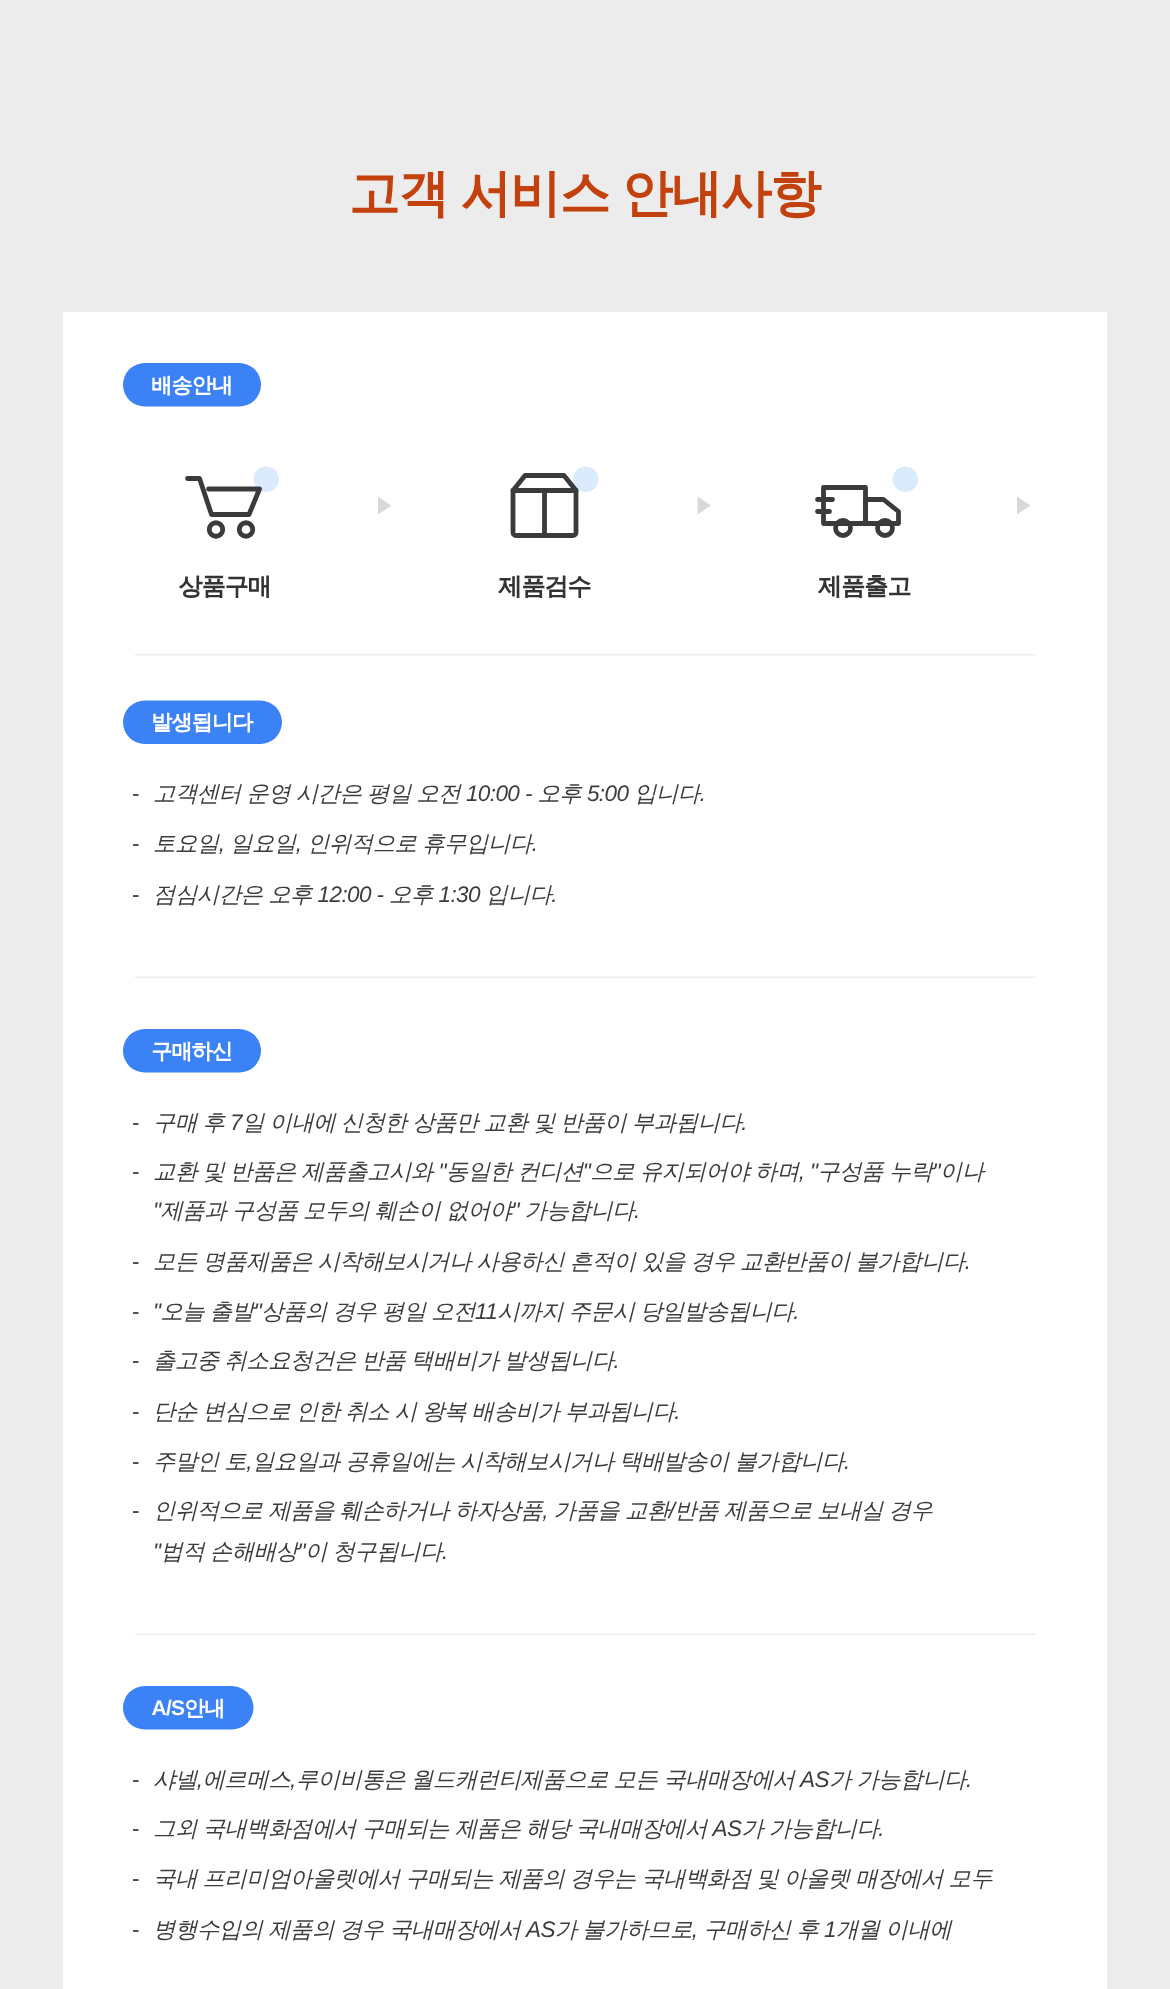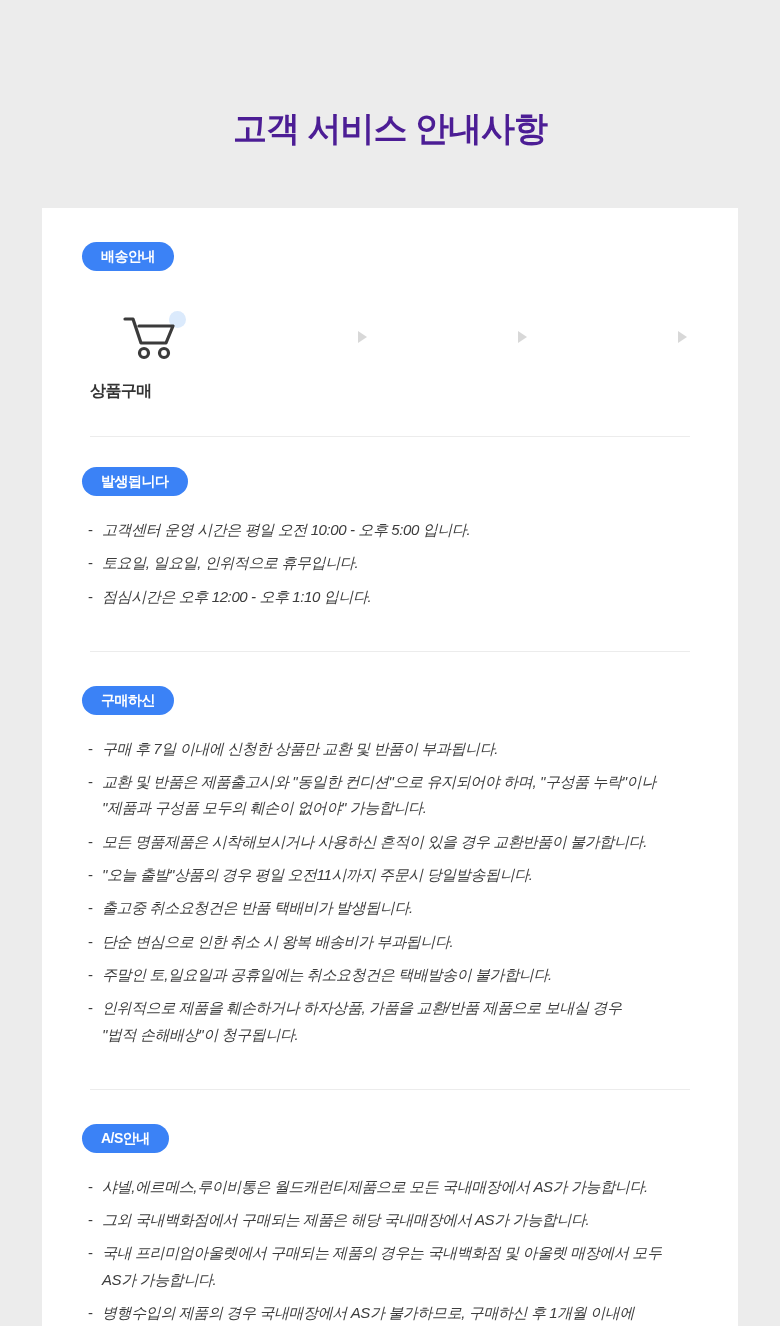--- a/index.html
+++ b/index.html
@@ -16,21 +16,21 @@
   }
   .page {
     width: 780px;
     box-sizing: border-box;
     padding: 0;
   }
   .page-title {
     text-align: center;
     font-size: 34px;
     font-weight: bold;
-    color: #4c1d95;
+    color: #c2410c;
     letter-spacing: -1px;
     padding: 106px 0 0 0;
     margin: 0 0 56px 0;
   }
   .card {
     background: #ffffff;
     margin: 0 42px 46px 42px;
     padding: 34px 40px 50px 40px;
     box-sizing: border-box;
   }
@@ -49,20 +49,21 @@
 
   
   .steps {
     display: flex;
     align-items: flex-start;
     justify-content: space-between;
     margin: 34px 8px 0 8px;
   }
   .step {
     width: 120px;
+    text-align: center;
     font-family: Liberation Serif, serif;
   }
   .step-icon {
     height: 62px;
     display: flex;
     align-items: center;
     justify-content: center;
     position: relative;
   }
   .step-icon .dot {
@@ -148,27 +149,51 @@
           </div>
           <div class="step-label">상품구매</div>
         </div>
 
         <div class="arrow">
           <svg width="14" height="16" viewBox="0 0 14 16">
               <path d="M2 2 L11 8 L2 14 Z" fill="#d8d8d8"></path>
             </svg>
         </div>
 
+        <div class="step">
+          <div class="step-icon">
+            <span class="dot"></span>
+            <svg width="58" height="54" viewBox="0 0 58 54" fill="none" stroke="#3b3b3b" stroke-width="3.2" stroke-linecap="round" stroke-linejoin="round">
+              <path d="M8 18 h42 v28 a2 2 0 0 1 -2 2 H10 a2 2 0 0 1 -2 -2 Z"></path>
+              <path d="M8 18 L16 8 h26 l8 10"></path>
+              <path d="M29 18 v30"></path>
+            </svg>
+          </div>
+          <div class="step-label">제품검수</div>
+        </div>
 
         <div class="arrow">
           <svg width="14" height="16" viewBox="0 0 14 16">
               <path d="M2 2 L11 8 L2 14 Z" fill="#d8d8d8"></path>
             </svg>
         </div>
 
+        <div class="step">
+          <div class="step-icon">
+            <span class="dot"></span>
+            <svg width="66" height="54" viewBox="0 0 66 54" fill="none" stroke="#3b3b3b" stroke-width="3.2" stroke-linecap="round" stroke-linejoin="round">
+              <path d="M6 16 h28 v24 H6 Z"></path>
+              <path d="M34 24 h12 l10 8 v8 H34 Z"></path>
+              <circle cx="19" cy="43" r="5"></circle>
+              <circle cx="47" cy="43" r="5"></circle>
+              <path d="M2 24 h10 M2 32 h8"></path>
+            </svg>
+          </div>
+          <div class="step-label">제품출고</div>
+        </div>
 
         <div class="arrow">
           <svg width="14" height="16" viewBox="0 0 14 16">
               <path d="M2 2 L11 8 L2 14 Z" fill="#d8d8d8"></path>
             </svg>
         </div>
 
 
       </div>
     </div>
@@ -181,21 +206,21 @@
         <li>
           <span class="dash">-</span>
           <span class="txt">고객센터 운영 시간은 평일 오전 10:00 - 오후 5:00 입니다.</span>
         </li>
         <li>
           <span class="dash">-</span>
           <span class="txt">토요일, 일요일, 인위적으로 휴무입니다.</span>
         </li>
         <li>
           <span class="dash">-</span>
-          <span class="txt">점심시간은 오후 12:00 - 오후 1:10 입니다.</span>
+          <span class="txt">점심시간은 오후 12:00 - 오후 1:30 입니다.</span>
         </li>
       </ul>
     </div>
 
     <hr class="divider tall">
 
     <div class="section">
       <span class="badge">구매하신</span>
       <ul class="lines">
         <li>
@@ -221,21 +246,21 @@
         <li>
           <span class="dash">-</span>
           <span class="txt">출고중 취소요청건은 반품 택배비가 발생됩니다.</span>
         </li>
         <li>
           <span class="dash">-</span>
           <span class="txt">단순 변심으로 인한 취소 시 왕복 배송비가 부과됩니다.</span>
         </li>
         <li>
           <span class="dash">-</span>
-          <span class="txt">주말인 토,일요일과 공휴일에는 취소요청건은 택배발송이 불가합니다.</span>
+          <span class="txt">주말인 토,일요일과 공휴일에는 시착해보시거나 택배발송이 불가합니다.</span>
         </li>
         <li>
           <span class="dash">-</span>
           <span class="txt">인위적으로 제품을 훼손하거나 하자상품, 가품을 교환/반품 제품으로 보내실 경우</span>
         </li>
         <li class="nodash cont">
           <span class="dash">-</span>
           <span class="txt">"법적 손해배상"이 청구됩니다.</span>
         </li>
       </ul>
@@ -251,24 +276,20 @@
           <span class="txt">샤넬,에르메스,루이비통은 월드캐런티제품으로 모든 국내매장에서 AS가 가능합니다.</span>
         </li>
         <li>
           <span class="dash">-</span>
           <span class="txt">그외 국내백화점에서 구매되는 제품은 해당 국내매장에서 AS가 가능합니다.</span>
         </li>
         <li>
           <span class="dash">-</span>
           <span class="txt">국내 프리미엄아울렛에서 구매되는 제품의 경우는 국내백화점 및 아울렛 매장에서 모두</span>
         </li>
-        <li class="nodash cont">
-          <span class="dash">-</span>
-          <span class="txt">AS가 가능합니다.</span>
-        </li>
         <li>
           <span class="dash">-</span>
           <span class="txt">병행수입의 제품의 경우 국내매장에서 AS가 불가하므로, 구매하신 후 1개월 이내에</span>
         </li>
 
       </ul>
     </div>
 
   </div>
 </div>

